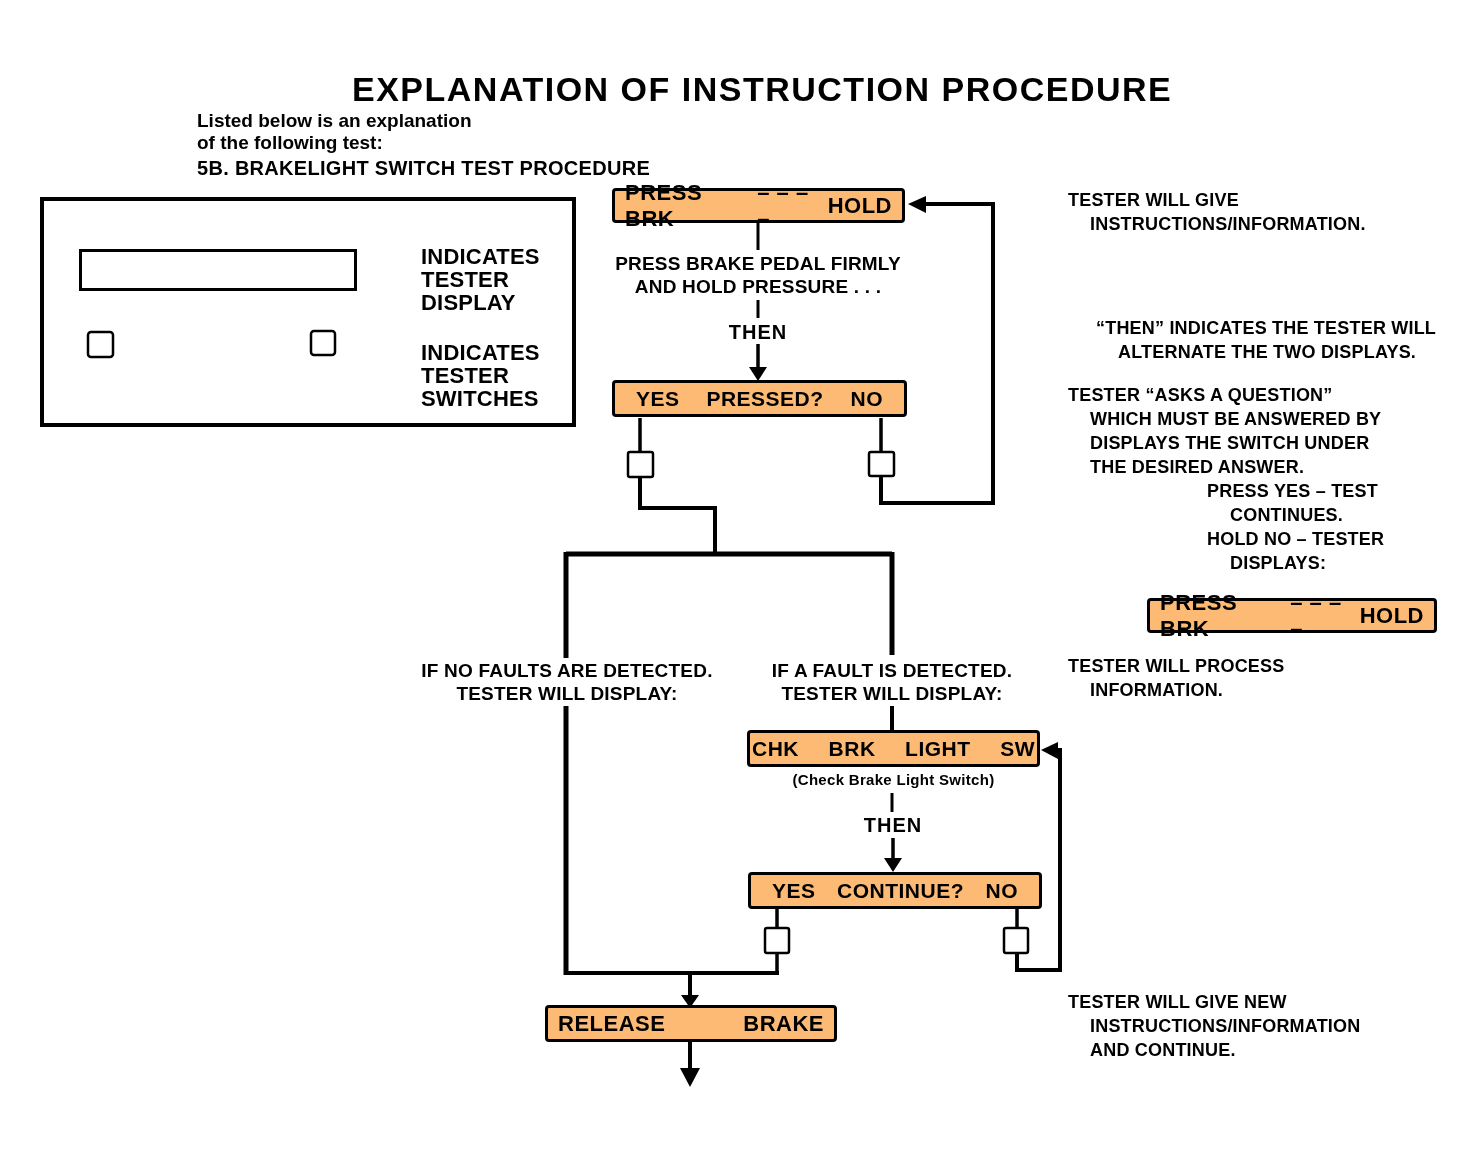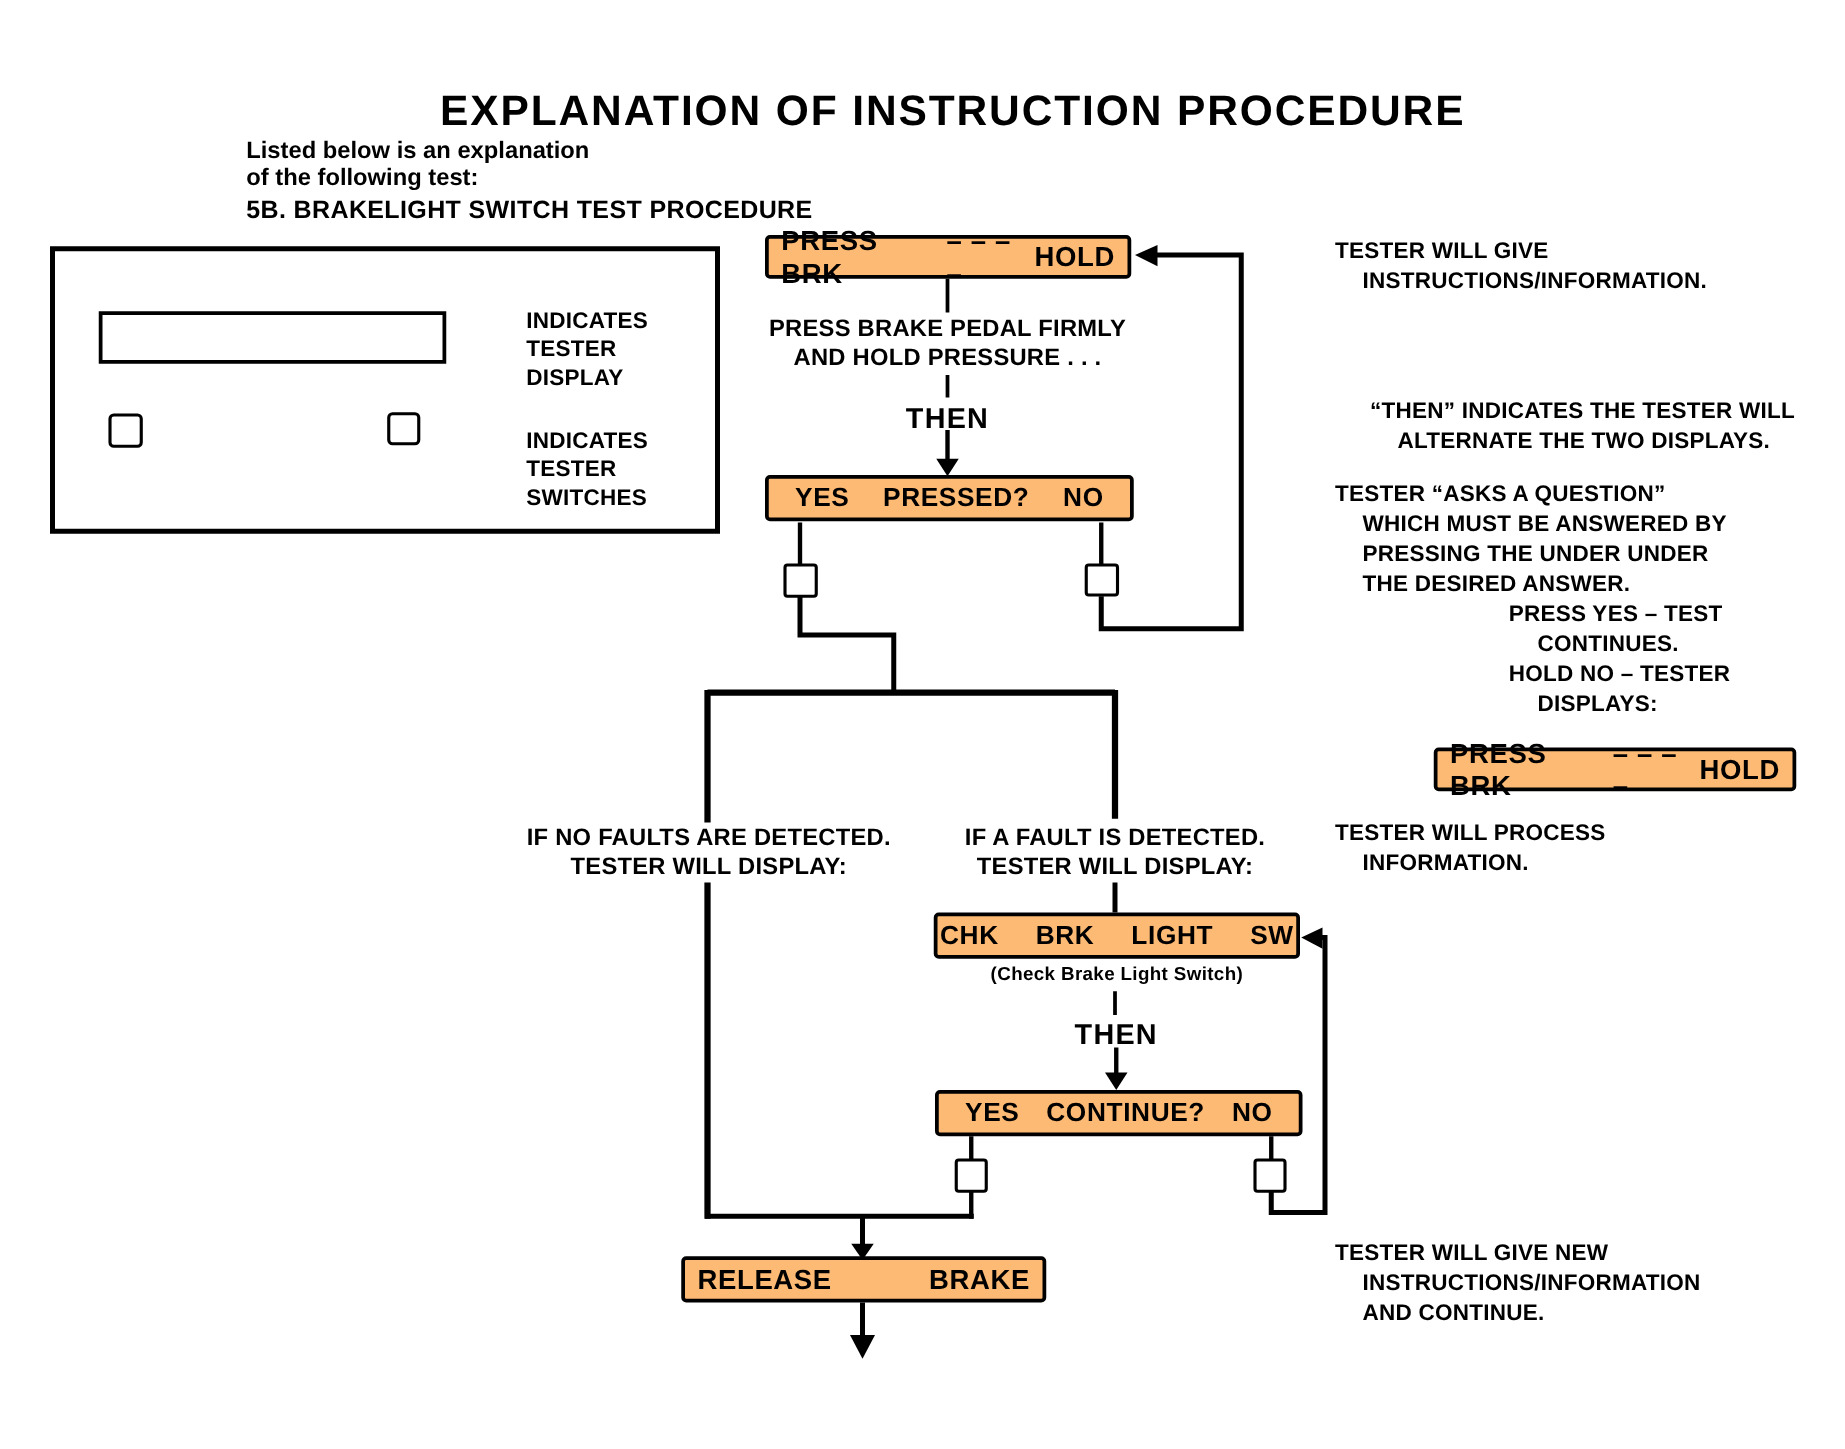--- a/index.html
+++ b/index.html
@@ -21,33 +21,33 @@
   .testname{left:197px;top:157px;font-size:20px;letter-spacing:.3px;white-space:nowrap;}
   
   .legend-outer{
     left:40px;top:197px;width:528px;height:222px;
     border:4px solid #000;background:#fff;z-index:2;position:absolute;
   }
   .display-rect{
     position:absolute;left:35px;top:48px;width:272px;height:36px;
     border:3px solid #000;background:#fff;
   }
-  .legend-label{position:absolute;font-size:18px;line-height:23px;letter-spacing:.2px;}
+  .legend-label{position:absolute;font-size:22px;line-height:23px;letter-spacing:.2px;}
   .lbl-display{left:377px;top:44px;}
   .lbl-switches{left:377px;top:140px;}
   
   .box{
     position:absolute;z-index:2;border:3px solid #000;border-radius:4px;background:#fdba74;
     display:flex;align-items:center;justify-content:space-between;
     box-sizing:border-box;
   }
   .display-box{font-size:22px;padding:0 10px;letter-spacing:.5px;}
   .q-box{font-size:21px;padding:0 21px;letter-spacing:.5px;}
   .ctext{text-align:center;font-size:19px;line-height:23px;letter-spacing:.2px;}
-  .then{font-size:23px;letter-spacing:1px;text-align:center;}
+  .then{font-size:20px;letter-spacing:1px;text-align:center;}
   .caption{font-size:15px;letter-spacing:.3px;text-align:center;font-weight:bold;}
   
   .note{position:absolute;z-index:2;font-size:18px;line-height:24px;letter-spacing:.2px;white-space:nowrap;}
   .ind{margin-left:22px;}
   .ind-a{margin-left:139px;}
   .ind-b{margin-left:162px;}
 </style>
 </head>
 <body>
 
@@ -191,21 +191,21 @@
 </div>
 
 <div class="note" style="left:1068px;top:316px;margin-left:28px;">
   <div>“THEN” INDICATES THE TESTER WILL</div>
   <div class="ind">ALTERNATE THE TWO DISPLAYS.</div>
 </div>
 
 <div class="note" style="left:1068px;top:383px;">
   <div>TESTER “ASKS A QUESTION”</div>
   <div class="ind">WHICH MUST BE ANSWERED BY</div>
-  <div class="ind">PRESSING THE UNDER UNDER</div>
+  <div class="ind">DISPLAYS THE SWITCH UNDER</div>
   <div class="ind">THE DESIRED ANSWER.</div>
   <div class="ind-a">PRESS YES – TEST</div>
   <div class="ind-b">CONTINUES.</div>
   <div class="ind-a">HOLD NO – TESTER</div>
   <div class="ind-b">DISPLAYS:</div>
 </div>
 
 <div class="box display-box" style="left:1147px;top:598px;width:290px;height:35px;">
   <span>PRESS BRK</span>
   <span>– – – –</span>

